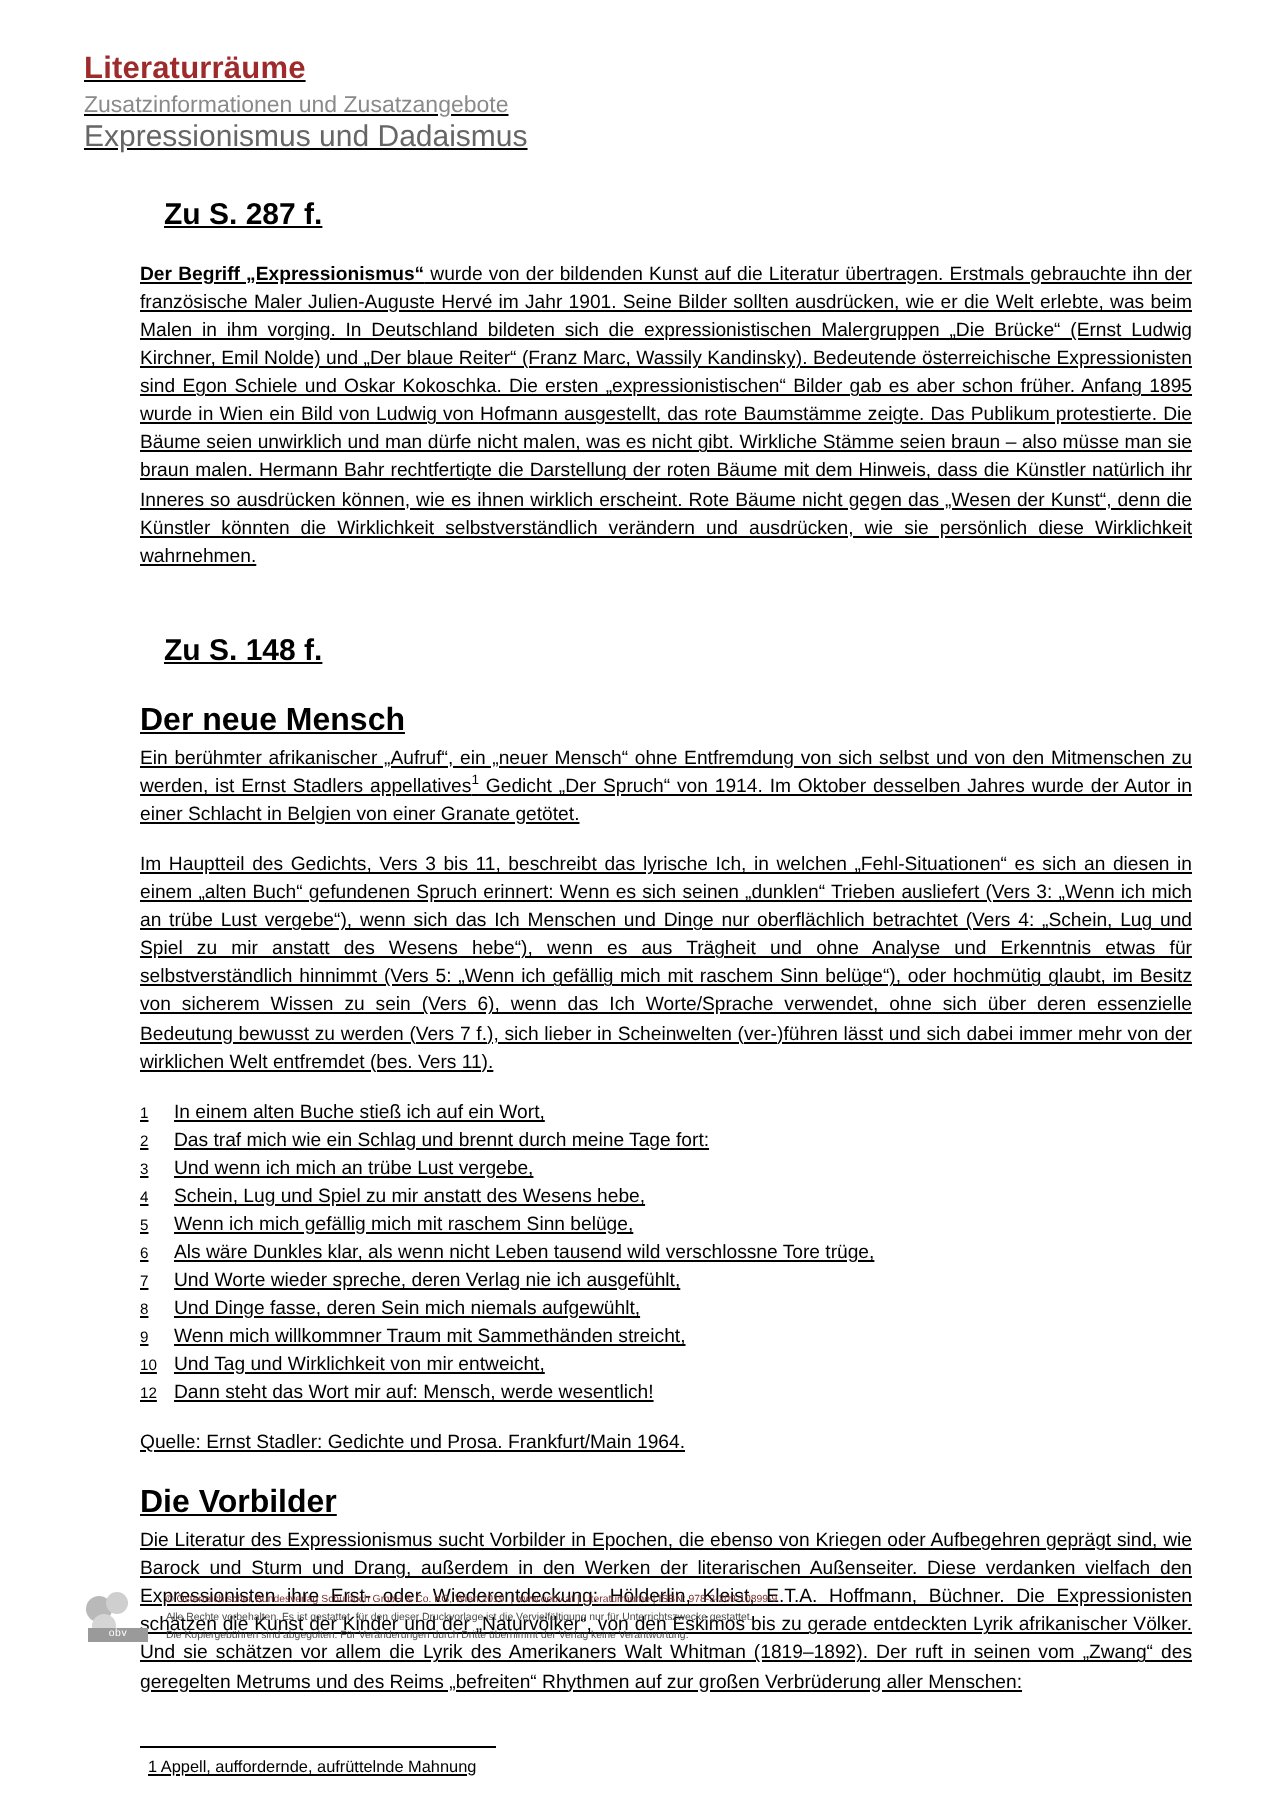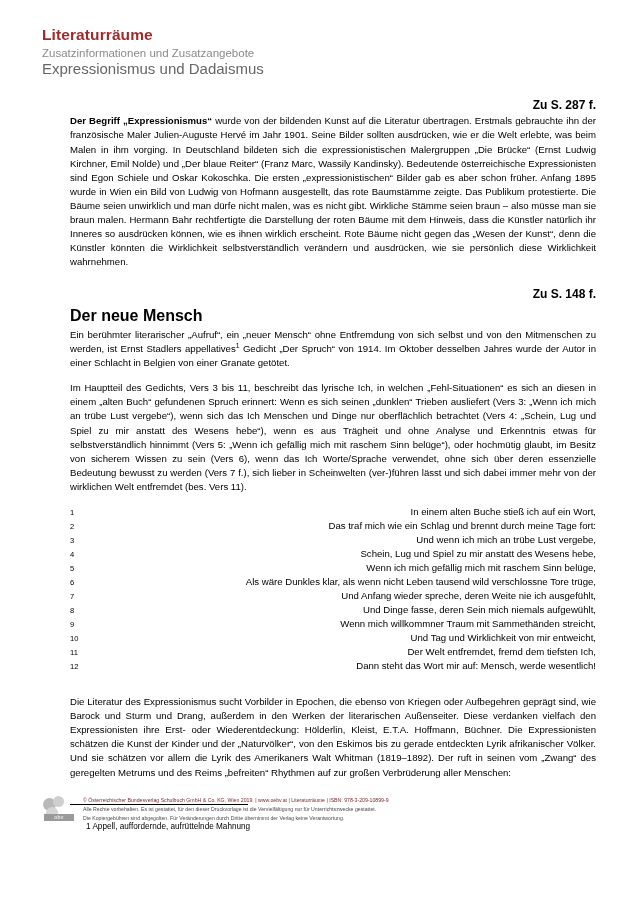--- a/index.html
+++ b/index.html
@@ -13,20 +13,21 @@
     font-family: "Liberation Sans", sans-serif;
     color: #000000;
     overflow: hidden;
   }
   .page {
     position: relative;
     width: 640px;
     height: 837px;
     box-sizing: border-box;
     padding: 26px 42px 0 42px;
+    text-decoration: underline;
   }
   .doc-title {
     font-size: 15.5px;
     font-weight: bold;
     color: #9e2b2b;
     letter-spacing: 0.1px;
     margin: 0 0 3px 0;
   }
   .doc-subtitle {
     font-size: 11.5px;
@@ -42,25 +43,24 @@
     padding-left: 28px;
     padding-right: 2px;
   }
   .sec-head {
     font-size: 16px;
     font-weight: bold;
     margin: 0 0 1px 0;
     line-height: 1.45;
   }
   .sec-label {
-    font-size: 12px;
+    font-size: 15px;
     font-weight: bold;
-    margin: 0;
+    margin: 12px;
     line-height: 1.45;
-    text-align: right;
   }
   p.body {
     font-size: 9.6px;
     line-height: 1.47;
     margin: 0;
     text-align: justify;
     hyphens: auto;
   }
   .gap-lg { height: 17px; }
   .gap-md { height: 11px; }
@@ -84,32 +84,31 @@
   }
   .poem .num {
     width: 17px;
     flex: 0 0 17px;
     font-size: 7.6px;
     color: #000;
     text-align: left;
   }
   .poem .line {
     flex: 1 1 auto;
-    text-align: right;
   }
   .footnote-rule {
     width: 178px;
     height: 1px;
     background: #000;
     margin: 0 0 4px 0;
   }
   .footnote {
     font-size: 8.2px;
     line-height: 1.4;
-    margin: 16px;
+    margin: 4px;
   }
   .footer {
     position: absolute;
     left: 42px;
     right: 42px;
     bottom: 14px;
     display: flex;
     align-items: flex-start;
   }
   .footer-logo {
@@ -159,21 +158,21 @@
 
   <div class="content">
 
     <div class="sec-label">Zu S. 287 f.</div>
     <p class="body"><span class="inline-bold">Der Begriff „Expressionismus“</span><span> wurde von der bildenden Kunst auf die Literatur übertragen. Erstmals gebrauchte ihn der französische Maler Julien-Auguste Hervé im Jahr 1901. Seine Bilder sollten ausdrücken, wie er die Welt erlebte, was beim Malen in ihm vorging. In Deutschland bildeten sich die expressionistischen Malergruppen „Die Brücke“ (Ernst Ludwig Kirchner, Emil Nolde) und „Der blaue Reiter“ (Franz Marc, Wassily Kandinsky). Bedeutende österreichische Expressionisten sind Egon Schiele und Oskar Kokoschka. Die ersten „expressionistischen“ Bilder gab es aber schon früher. Anfang 1895 wurde in Wien ein Bild von Ludwig von Hofmann ausgestellt, das rote Baumstämme zeigte. Das Publikum protestierte. Die Bäume seien unwirklich und man dürfe nicht malen, was es nicht gibt. Wirkliche Stämme seien braun – also müsse man sie braun malen. Hermann Bahr rechtfertigte die Darstellung der roten Bäume mit dem Hinweis, dass die Künstler natürlich ihr Inneres so ausdrücken können, wie es ihnen wirklich erscheint. Rote Bäume nicht gegen das „Wesen der Kunst“, denn die Künstler könnten die Wirklichkeit selbstverständlich verändern und ausdrücken, wie sie persönlich diese Wirklichkeit wahrnehmen.</span></p>
 
     <div class="gap-lg"></div>
 
     <div class="sec-label">Zu S. 148 f.</div>
     <div class="sec-head">Der neue Mensch</div>
-    <p class="body"><span>Ein berühmter literarischer „Aufruf“, ein „neuer Mensch“ ohne Entfremdung von sich selbst und von den Mitmenschen zu werden, ist Ernst Stadlers appellatives</span><sup>1</sup><span> Gedicht „Der Spruch“ von 1914. Im Oktober desselben Jahres wurde der Autor in einer Schlacht in Belgien von einer Granate getötet.</span></p>
+    <p class="body"><span>Ein berühmter afrikanischer „Aufruf“, ein „neuer Mensch“ ohne Entfremdung von sich selbst und von den Mitmenschen zu werden, ist Ernst Stadlers appellatives</span><sup>1</sup><span> Gedicht „Der Spruch“ von 1914. Im Oktober desselben Jahres wurde der Autor in einer Schlacht in Belgien von einer Granate getötet.</span></p>
 
     <div class="gap-md"></div>
 
     <p class="body">Im Hauptteil des Gedichts, Vers 3 bis 11, beschreibt das lyrische Ich, in welchen „Fehl-Situationen“ es sich an diesen in einem „alten Buch“ gefundenen Spruch erinnert: Wenn es sich seinen „dunklen“ Trieben ausliefert (Vers 3: „Wenn ich mich an trübe Lust vergebe“), wenn sich das Ich Menschen und Dinge nur oberflächlich betrachtet (Vers 4: „Schein, Lug und Spiel zu mir anstatt des Wesens hebe“), wenn es aus Trägheit und ohne Analyse und Erkenntnis etwas für selbstverständlich hinnimmt (Vers 5: „Wenn ich gefällig mich mit raschem Sinn belüge“), oder hochmütig glaubt, im Besitz von sicherem Wissen zu sein (Vers 6), wenn das Ich Worte/Sprache verwendet, ohne sich über deren essenzielle Bedeutung bewusst zu werden (Vers 7 f.), sich lieber in Scheinwelten (ver-)führen lässt und sich dabei immer mehr von der wirklichen Welt entfremdet (bes. Vers 11).</p>
 
     <div class="gap-md"></div>
 
     <ol class="poem">
       <li>
           <span class="num">1</span>
@@ -194,49 +193,47 @@
       <li>
           <span class="num">5</span>
           <span class="line">Wenn ich mich gefällig mich mit raschem Sinn belüge,</span>
         </li>
       <li>
           <span class="num">6</span>
           <span class="line">Als wäre Dunkles klar, als wenn nicht Leben tausend wild verschlossne Tore trüge,</span>
         </li>
       <li>
           <span class="num">7</span>
-          <span class="line">Und Anfang wieder spreche, deren Weite nie ich ausgefühlt,</span>
+          <span class="line">Und Worte wieder spreche, deren Verlag nie ich ausgefühlt,</span>
         </li>
       <li>
           <span class="num">8</span>
           <span class="line">Und Dinge fasse, deren Sein mich niemals aufgewühlt,</span>
         </li>
       <li>
           <span class="num">9</span>
           <span class="line">Wenn mich willkommner Traum mit Sammethänden streicht,</span>
         </li>
       <li>
           <span class="num">10</span>
           <span class="line">Und Tag und Wirklichkeit von mir entweicht,</span>
         </li>
       <li>
-          <span class="num">11</span>
-          <span class="line">Der Welt entfremdet, fremd dem tiefsten Ich,</span>
-        </li>
-      <li>
           <span class="num">12</span>
           <span class="line">Dann steht das Wort mir auf: Mensch, werde wesentlich!</span>
         </li>
     </ol>
 
     <div class="gap-md"></div>
 
-
-    <div class="gap-md"></div>
-
+    <p class="body">Quelle: Ernst Stadler: Gedichte und Prosa. Frankfurt/Main 1964.</p>
+
+    <div class="gap-md"></div>
+
+    <div class="sec-head">Die Vorbilder</div>
     <p class="body">Die Literatur des Expressionismus sucht Vorbilder in Epochen, die ebenso von Kriegen oder Aufbegehren geprägt sind, wie Barock und Sturm und Drang, außerdem in den Werken der literarischen Außenseiter. Diese verdanken vielfach den Expressionisten ihre Erst- oder Wiederentdeckung: Hölderlin, Kleist, E.T.A. Hoffmann, Büchner. Die Expressionisten schätzen die Kunst der Kinder und der „Naturvölker“, von den Eskimos bis zu gerade entdeckten Lyrik afrikanischer Völker. Und sie schätzen vor allem die Lyrik des Amerikaners Walt Whitman (1819–1892). Der ruft in seinen vom „Zwang“ des geregelten Metrums und des Reims „befreiten“ Rhythmen auf zur großen Verbrüderung aller Menschen:</p>
 
     <div class="gap-lg"></div>
     <div class="gap-sm"></div>
 
     <div class="footnote-rule"></div>
     <p class="footnote">1 Appell, auffordernde, aufrüttelnde Mahnung</p>
 
   </div>
 

